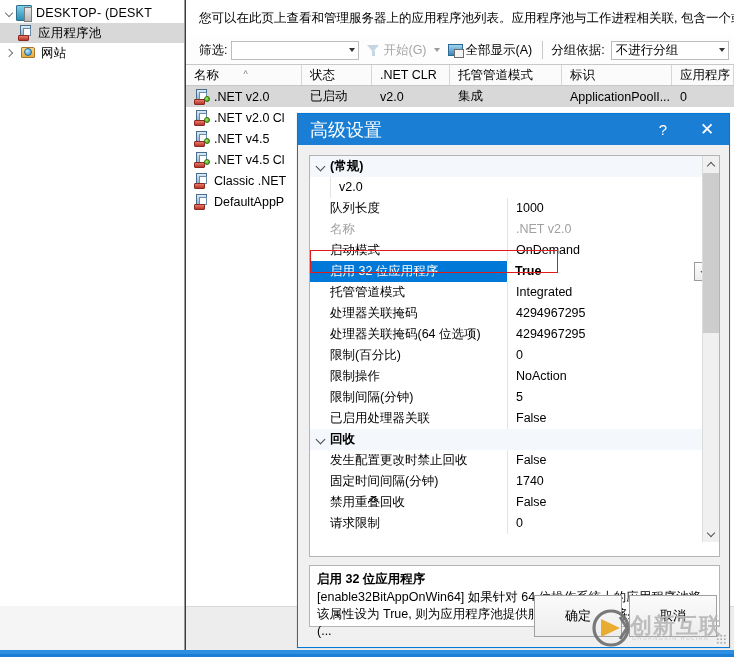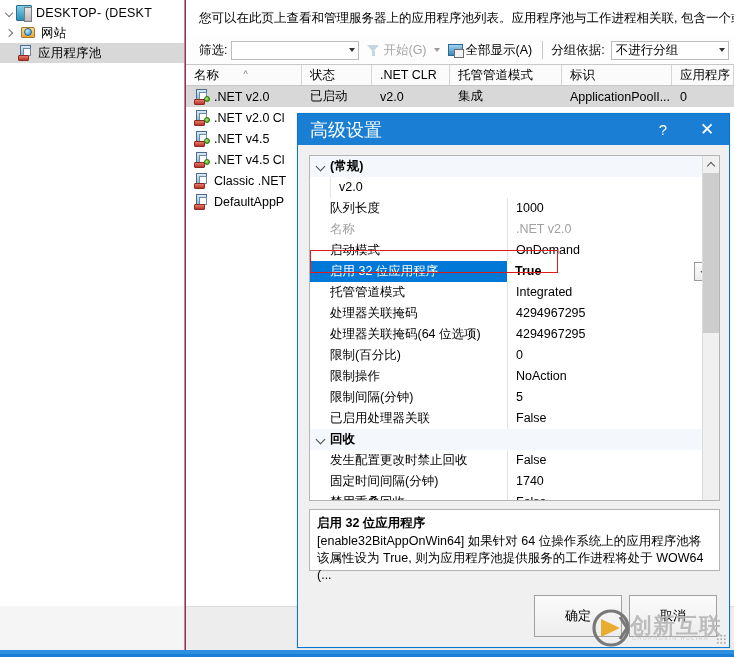--- a/index.html
+++ b/index.html
@@ -5,21 +5,21 @@
   * { box-sizing: border-box; }
   html, body {
     margin: 0; padding: 0;
     width: 734px; height: 657px;
     overflow: hidden;
     background: #ffffff;
     font-family: "Liberation Sans", "DejaVu Sans", sans-serif;
     font-size: 12px;
     color: #000;
   }
-  #root { position: relative; width: 734px; height: 657px; background:#be185d; }
+  #root { position: relative; width: 734px; height: 657px; background:#14532d; }
 
   
   .tree-pane {
     position: absolute; left: 0; top: 0; width: 185px; height: 650px;
     background: #ffffff;
     border-right: 1px solid #9a9a9a;
     overflow: hidden;
   }
   .tree-node { display: flex; align-items: center; height: 20px; padding-left: 4px; white-space: nowrap; }
   .tree-node.lvl1 { padding-left: 18px; }
@@ -131,21 +131,21 @@
   }
   .dlg-title-text { font-size: 18px; margin-left: 12px; flex: 1; }
   .dlg-help, .dlg-close {
     width: 44px; height: 31px; display: flex; align-items: center; justify-content: center;
     font-size: 15px; color: #fff;
   }
   .dlg-close { font-size: 17px; font-weight: 300; }
   .dlg-body { padding: 10px 11px 0 11px; }
 
   .proplist {
-    position: relative; width: 411px; height: 346px;
+    position: relative; width: 411px; height: 402px;
     background: #fff; border: 1px solid #b4b4b4; overflow: hidden;
   }
   .prow { display: flex; height: 21px; align-items: center; position: relative; }
   .prow.group { background: #f4f7fb; }
   .prow .expander {
     width: 20px; flex: 0 0 20px; display:flex; align-items:center; justify-content:center;
   }
   .chev { width: 9px; height: 9px; position: relative; }
   .chev::before { content:""; position:absolute; left:1px; top:1px; width:6px; height:6px;
     border-right:1.5px solid #4a4a4a; border-bottom:1.5px solid #4a4a4a; transform: rotate(45deg); }
@@ -208,35 +208,35 @@
 <body>
 
 <div id="root">
 
   <div class="tree-pane">
     <div class="tree-node" style="margin-top:3px;">
       <span class="twisty open"></span>
       <span class="ic ic-server"></span>
       <span class="tree-label">DESKTOP-            (DESKT</span>
     </div>
+    <div class="tree-node lvl1 sel">
+      <span class="ic ic-pool">
+        <span class="body"></span>
+          <span class="base"></span>
+      </span>
+      <span class="tree-label">应用程序池</span>
+    </div>
     <div class="tree-node">
       <span class="twisty closed"></span>
       <span style="width:5px;display:inline-block"></span>
       <span class="ic ic-site">
         <span class="fold"></span>
           <span class="globe"></span>
       </span>
       <span class="tree-label">网站</span>
-    </div>
-    <div class="tree-node lvl1 sel">
-      <span class="ic ic-pool">
-        <span class="body"></span>
-          <span class="base"></span>
-      </span>
-      <span class="tree-label">应用程序池</span>
     </div>
     <div class="left-bottom-strip"></div>
   </div>
 
   <div class="content-pane">
 
     <div class="desc-text">您可以在此页上查看和管理服务器上的应用程序池列表。应用程序池与工作进程相关联, 包含一个或</div>
 
     <div class="toolbar">
       <span class="tb-label">筛选:</span>

